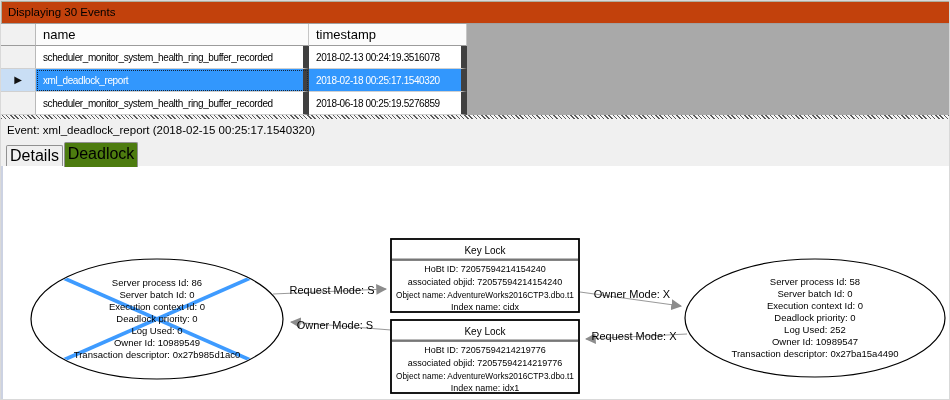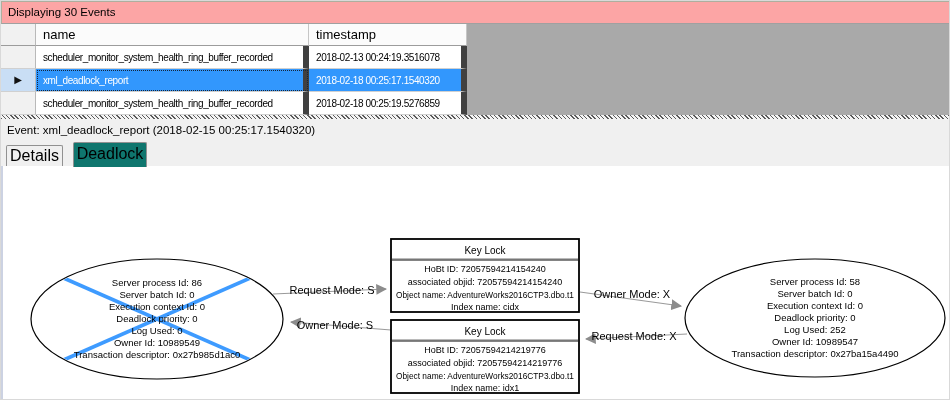--- a/index.html
+++ b/index.html
@@ -2,21 +2,21 @@
 <html><head>
 <meta charset="utf-8">
 <style>
   * { margin:0; padding:0; box-sizing:border-box; }
   body { font-family:"Liberation Sans","DejaVu Sans",sans-serif; }
   .screen { position:relative; width:950px; height:400px; background:#fff; overflow:hidden;
             border:1px solid #d9d9d9; }
 
   
   .info-bar { position:absolute; left:0; top:0; width:950px; height:23px;
-              background:#fca5a5; border:1px solid #aeae9e; border-bottom:1px solid #a0a0a0;
+              background:#c2410c; border:1px solid #aeae9e; border-bottom:1px solid #a0a0a0;
               font-size:11.5px; color:#000; line-height:21px; padding-left:6px; }
 
   
   .grid { position:absolute; left:0; top:23px; width:950px; height:91px; background:#a9a9a9; }
   .grid-row { position:absolute; left:0; display:flex; }
   .cell { background:#fff; border-right:6px solid #404040; border-bottom:1px solid #d0d0d0;
           font-size:10px; letter-spacing:-0.4px; color:#000; white-space:nowrap; overflow:hidden;
           padding:0 0 0 7px; display:flex; align-items:center; }
   .hdr-row { top:0; height:22px; }
   .hdr-cell { background:#fbfbfb; border-right:1px solid #c6c6c6; border-bottom:1px solid #9c9c9c;
@@ -38,21 +38,21 @@
 
   
   .event-bar { position:absolute; left:0; top:118px; width:950px; height:22px; background:#f0f0f0;
                font-size:11.5px; color:#000; line-height:22px; padding-left:6px; }
 
   
   .tabstrip { position:absolute; left:0; top:140px; width:950px; height:25px; background:#f0f0f0; }
   .tab { position:absolute; font-size:16px; color:#000; text-align:center;
          border:1px solid #919191; border-bottom:none; border-radius:2px 2px 0 0; cursor:default; }
   .tab-inactive { left:5px; top:4px; width:57px; height:21px; background:#f0f0f0; line-height:20px; }
-  .tab-active { left:72px; top:1px; width:74px; height:25px; background:#0f766e; line-height:22px; z-index:2; }
+  .tab-active { left:63px; top:1px; width:74px; height:25px; background:#4d7c0f; line-height:22px; z-index:2; }
 
   
   .tab-content { position:absolute; left:0; top:165px; width:950px; height:235px; background:#fff;
                  border-left:2px solid #ccd2e2; }
   svg.diagram { position:absolute; left:0; top:165px; width:950px; height:235px; }
   svg.diagram text { font-family:"Liberation Sans","DejaVu Sans",sans-serif; fill:#000; }
   .node-line { font-size:9.5px; text-anchor:middle; }
   .lock-title { font-size:10px; text-anchor:middle; }
   .lock-line { font-size:9px; text-anchor:middle; }
   .edge-label { font-size:11px; text-anchor:middle; }
@@ -81,21 +81,21 @@
       <div class="cell rowhdr">
         <span class="row-marker">▶</span>
       </div>
       <div class="cell cell-data focus-cell col-name">xml_deadlock_report</div>
       <div class="cell cell-data col-ts">2018-02-18 00:25:17.1540320</div>
     </div>
 
     <div class="grid-row r3">
       <div class="cell rowhdr"></div>
       <div class="cell cell-data col-name">scheduler_monitor_system_health_ring_buffer_recorded</div>
-      <div class="cell cell-data col-ts">2018-02-18 00:25:19.5276859</div>
+      <div class="cell cell-data col-ts">2018-06-18 00:25:19.5276859</div>
     </div>
   </div>
 
   <div class="splitter"></div>
 
   <div class="event-bar">Event: xml_deadlock_report (2018-02-15 00:25:17.1540320)</div>
 
   <div class="tabstrip">
     <div class="tab tab-inactive">Details</div>
     <div class="tab tab-active">Deadlock</div>

